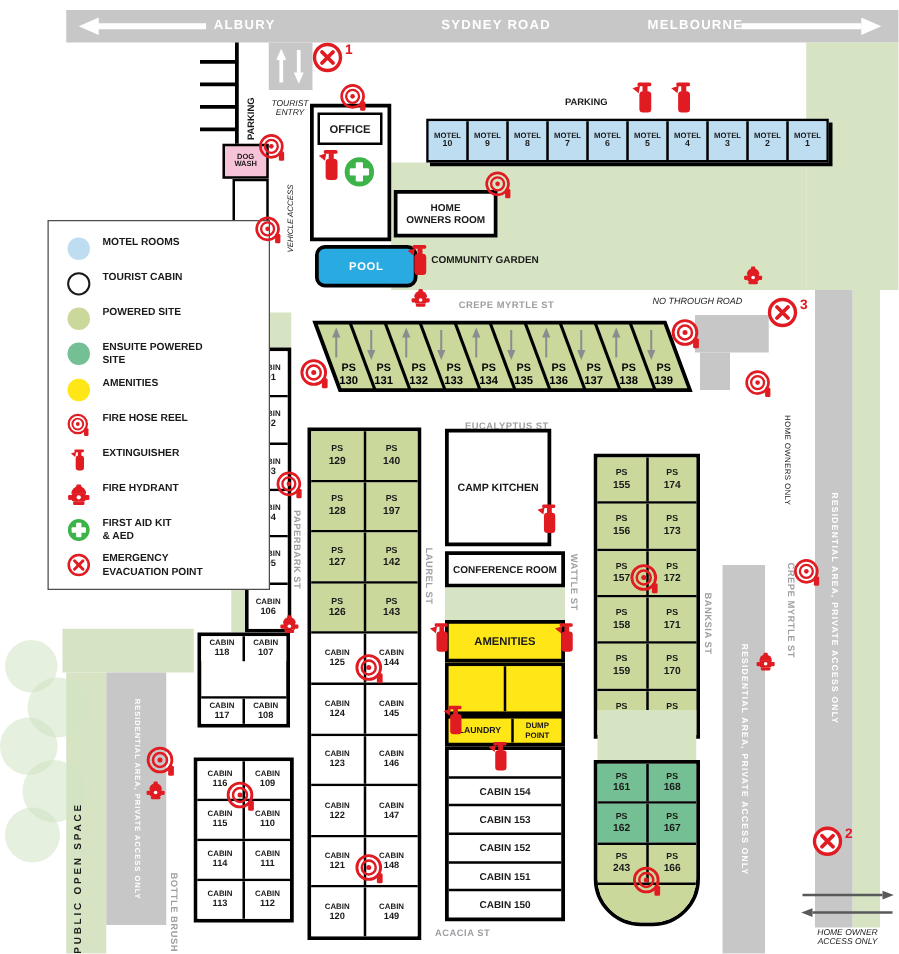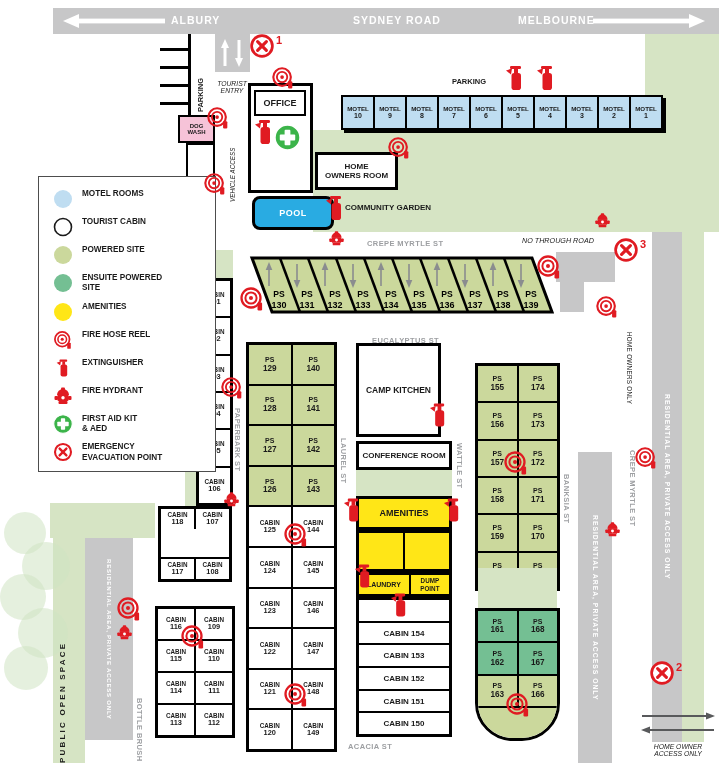--- a/index.html
+++ b/index.html
@@ -346,21 +346,21 @@
           <span class="cn">140</span>
         </div>
       </div>
       <div class="brow">
         <div class="bcell ps" style="background: rgb(203, 216, 156);">
           <span class="cw">PS</span>
           <span class="cn">128</span>
         </div>
         <div class="bcell ps" style="background: rgb(203, 216, 156);">
           <span class="cw">PS</span>
-          <span class="cn">141</span>
+          <span class="cn">197</span>
         </div>
       </div>
       <div class="brow">
         <div class="bcell ps" style="background: rgb(203, 216, 156);">
           <span class="cw">PS</span>
           <span class="cn">127</span>
         </div>
         <div class="bcell ps" style="background: rgb(203, 216, 156);">
           <span class="cw">PS</span>
           <span class="cn">142</span>
@@ -562,21 +562,21 @@
           <span class="cn">162</span>
         </div>
         <div class="bcell ps" style="background: rgb(116, 191, 147);">
           <span class="cw">PS</span>
           <span class="cn">167</span>
         </div>
       </div>
       <div class="brow">
         <div class="bcell ps" style="background: rgb(203, 216, 156);">
           <span class="cw">PS</span>
-          <span class="cn">163</span>
+          <span class="cn">243</span>
         </div>
         <div class="bcell ps" style="background: rgb(203, 216, 156);">
           <span class="cw">PS</span>
           <span class="cn">166</span>
         </div>
       </div>
       <div class="brow" style="background: rgb(203, 216, 156);"></div>
     </div>
 
   <div class="legend" id="legend">

